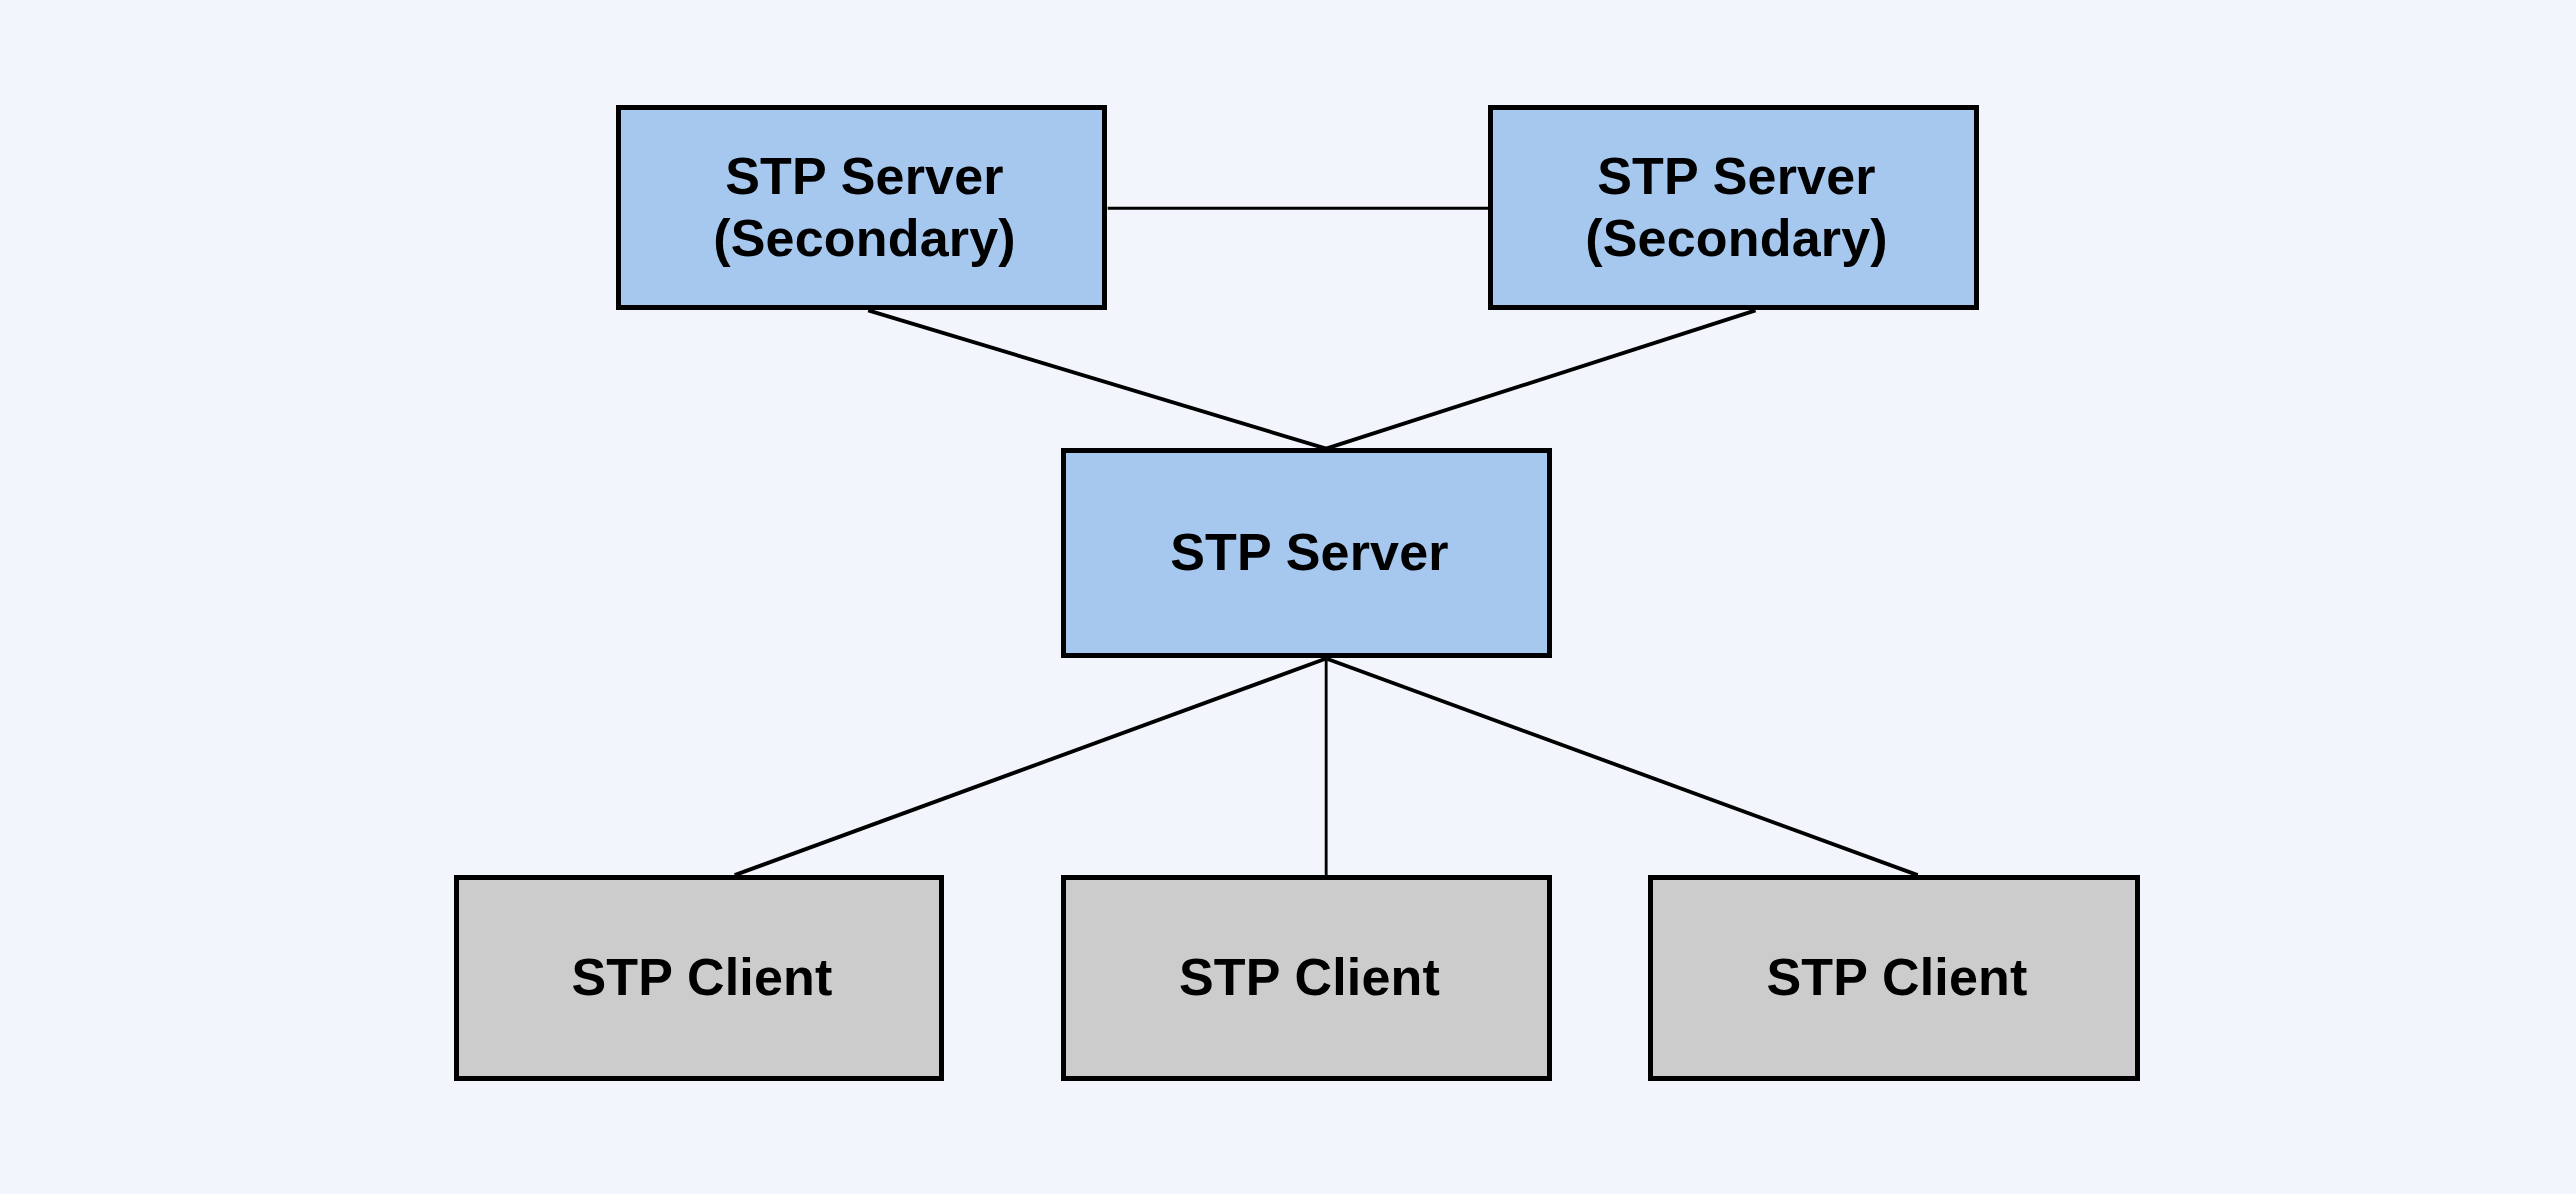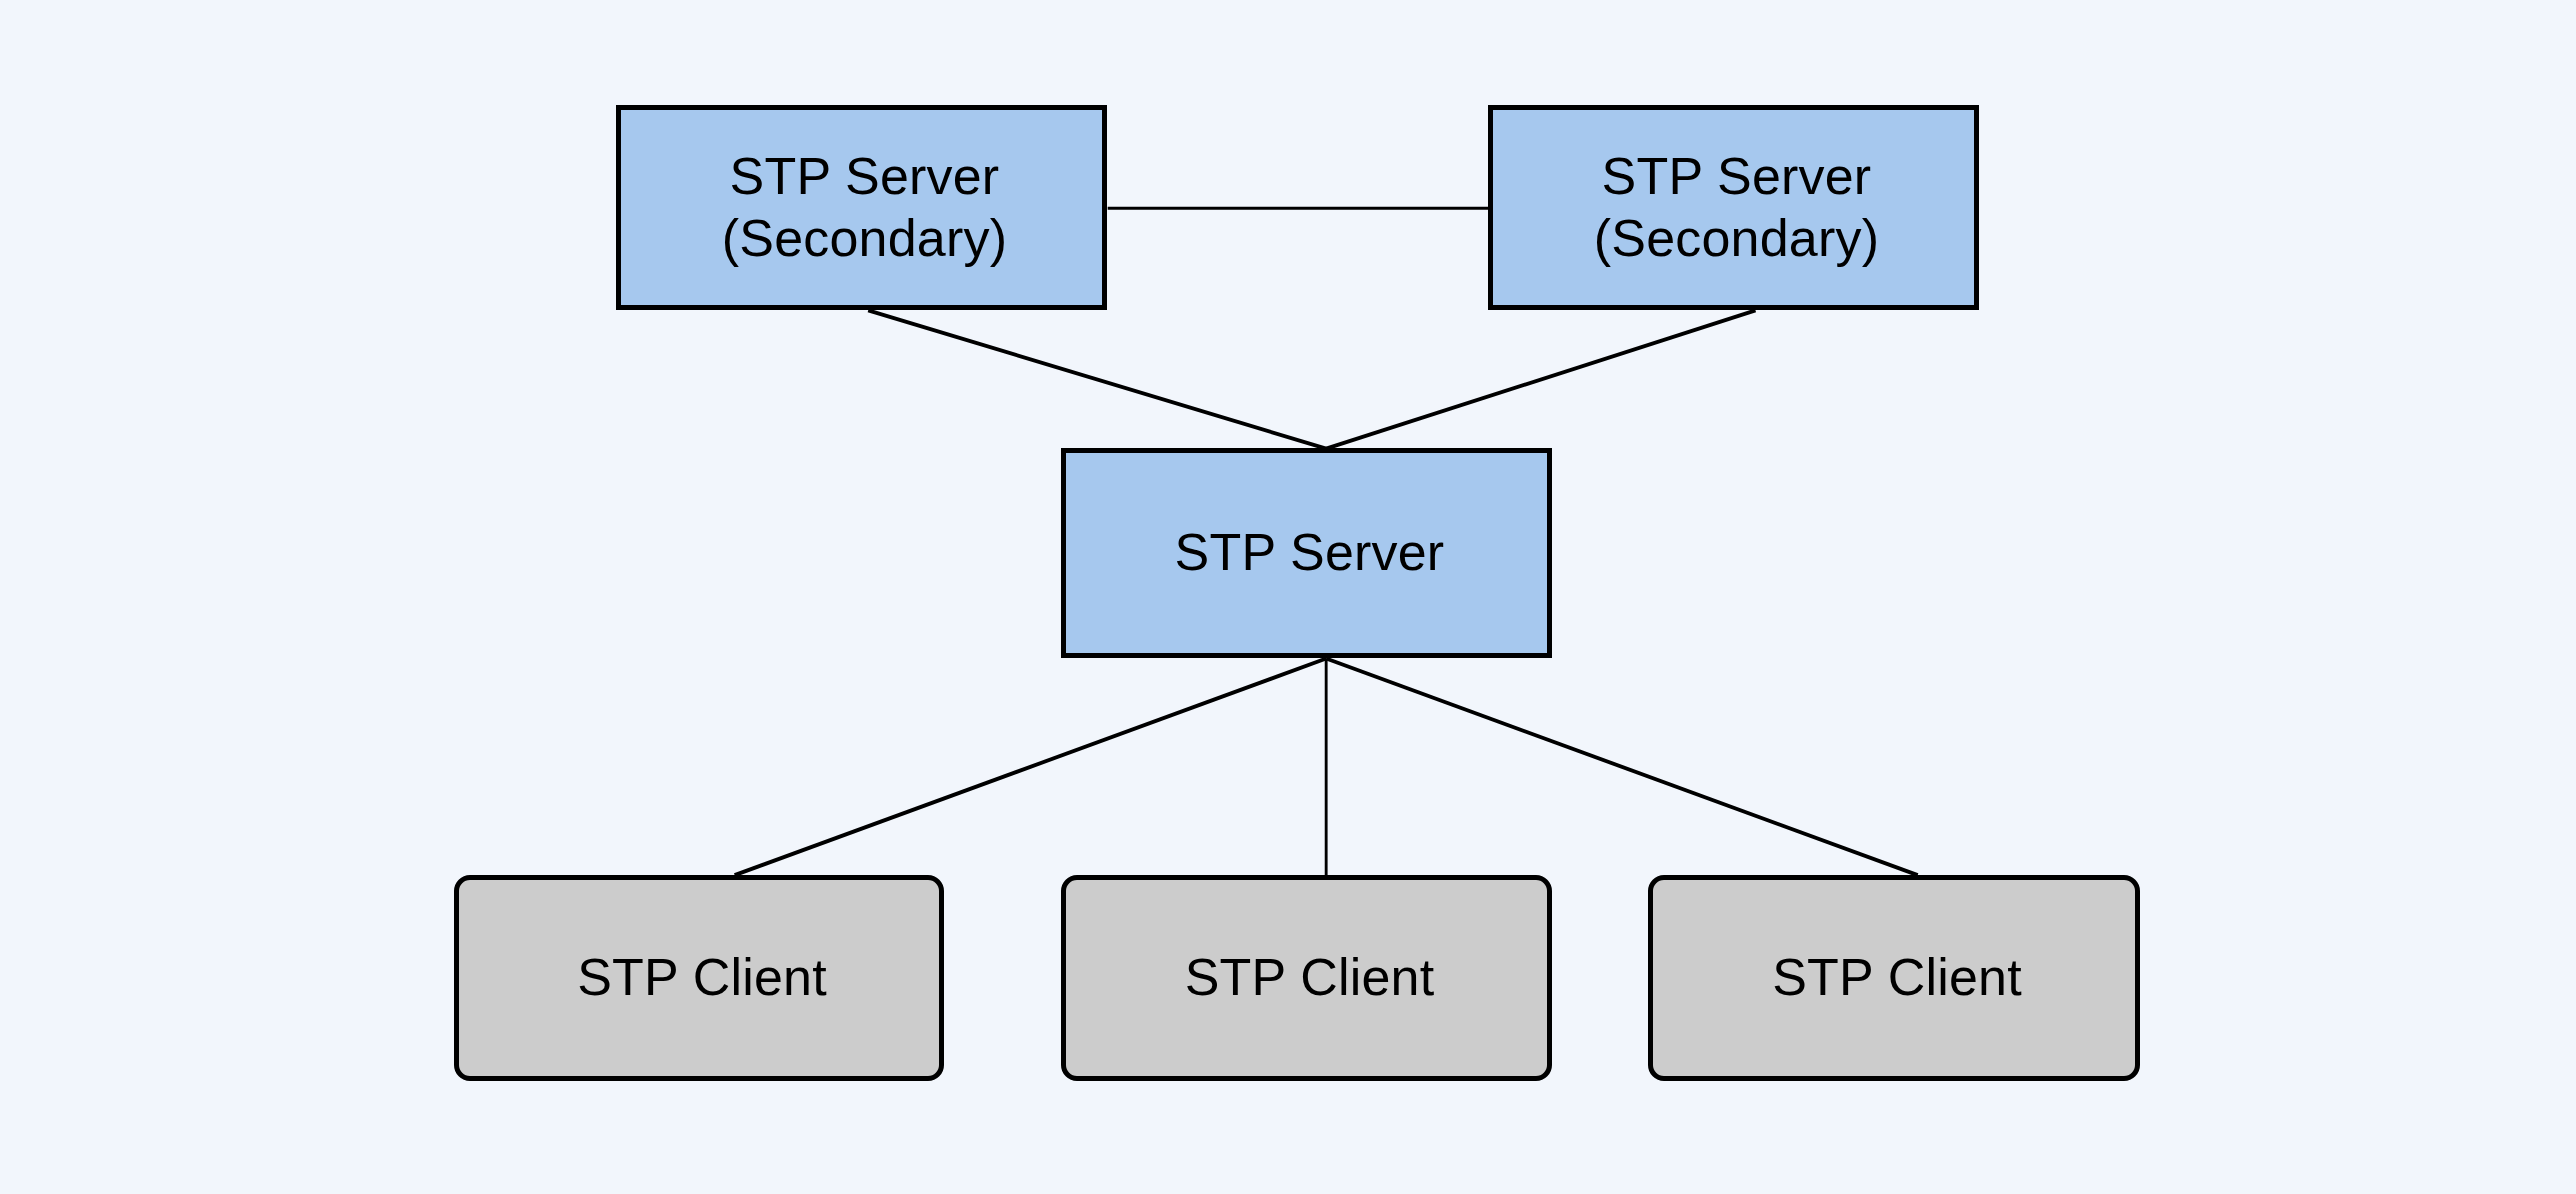--- a/index.html
+++ b/index.html
@@ -32,30 +32,29 @@
     box-sizing: border-box;
     border: 5.7px solid #000000;
     display: flex;
     flex-direction: column;
     align-items: center;
     justify-content: center;
     text-align: center;
     line-height: 1.18;
     color: #000000;
     font-size: 52px;
-    font-weight: 400;
+    font-weight: 700;
     letter-spacing: 0.2px;
     padding-left: 6px;
   }
   .node-server {
     background: #a6c8ee;
   }
   .node-client {
     background: #cccccc;
-    border-radius: 16px;
   }
   .node-line {
     display: block;
     white-space: nowrap;
   }
   
   #node-secondary-a { left: 616px;  top: 105px; width: 491px; height: 205px; }
   #node-secondary-b { left: 1488px; top: 105px; width: 491px; height: 205px; }
   #node-primary     { left: 1061px; top: 448px; width: 491px; height: 210px; }
   #node-client-1    { left: 454px;  top: 875px; width: 490px; height: 206px; }

